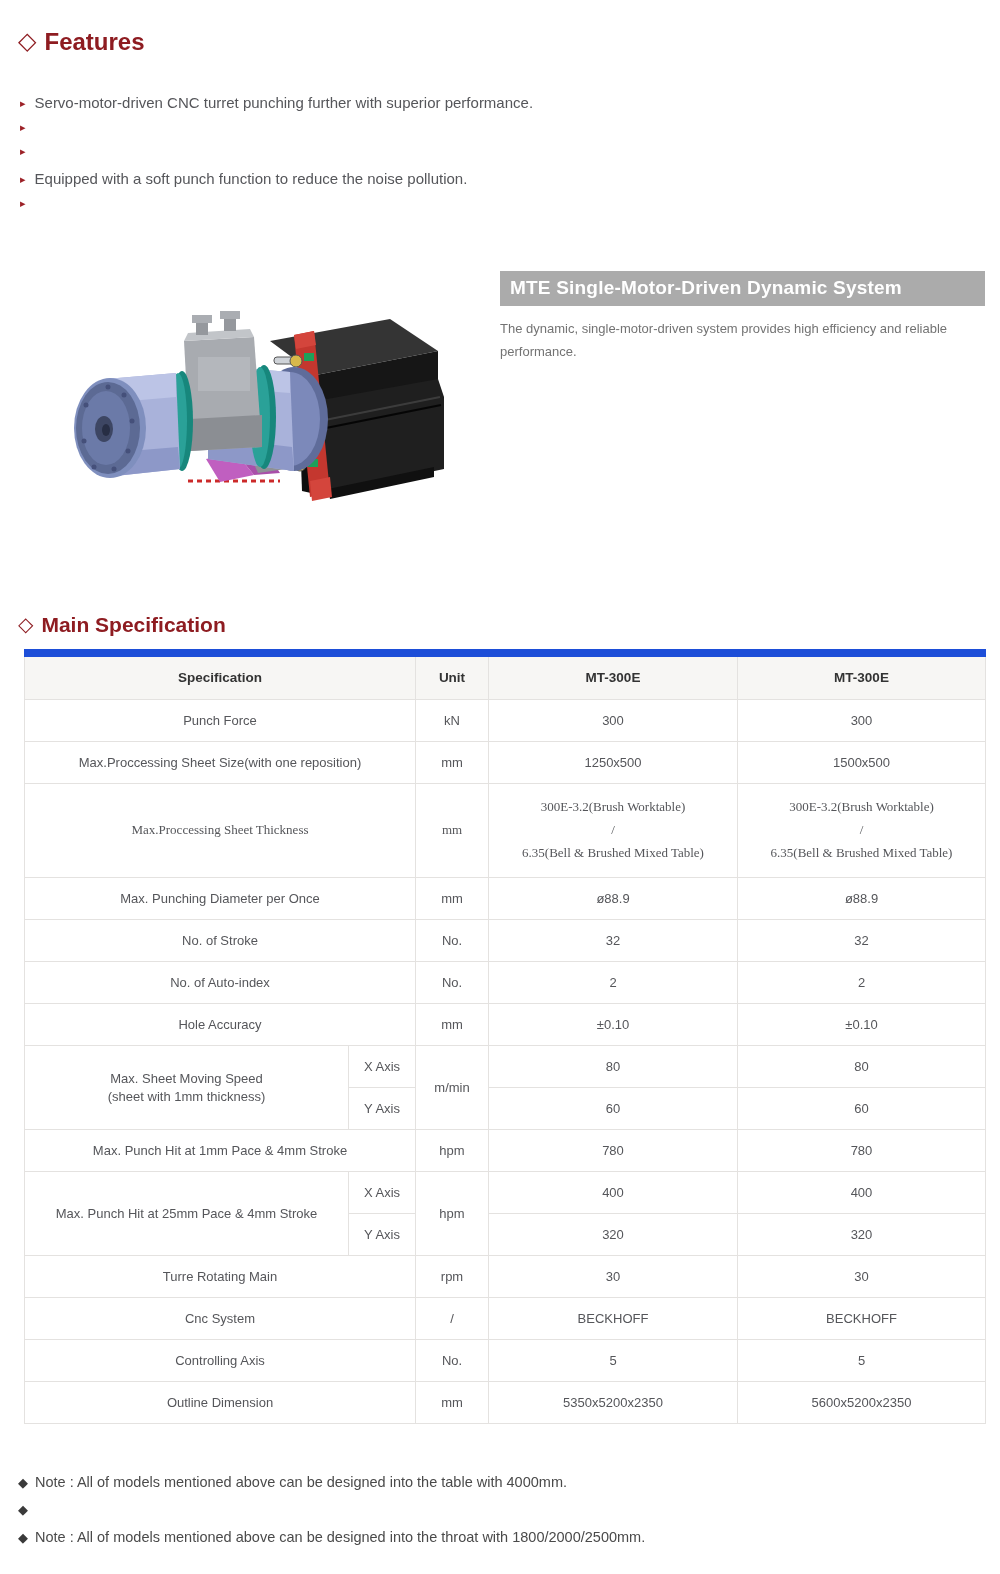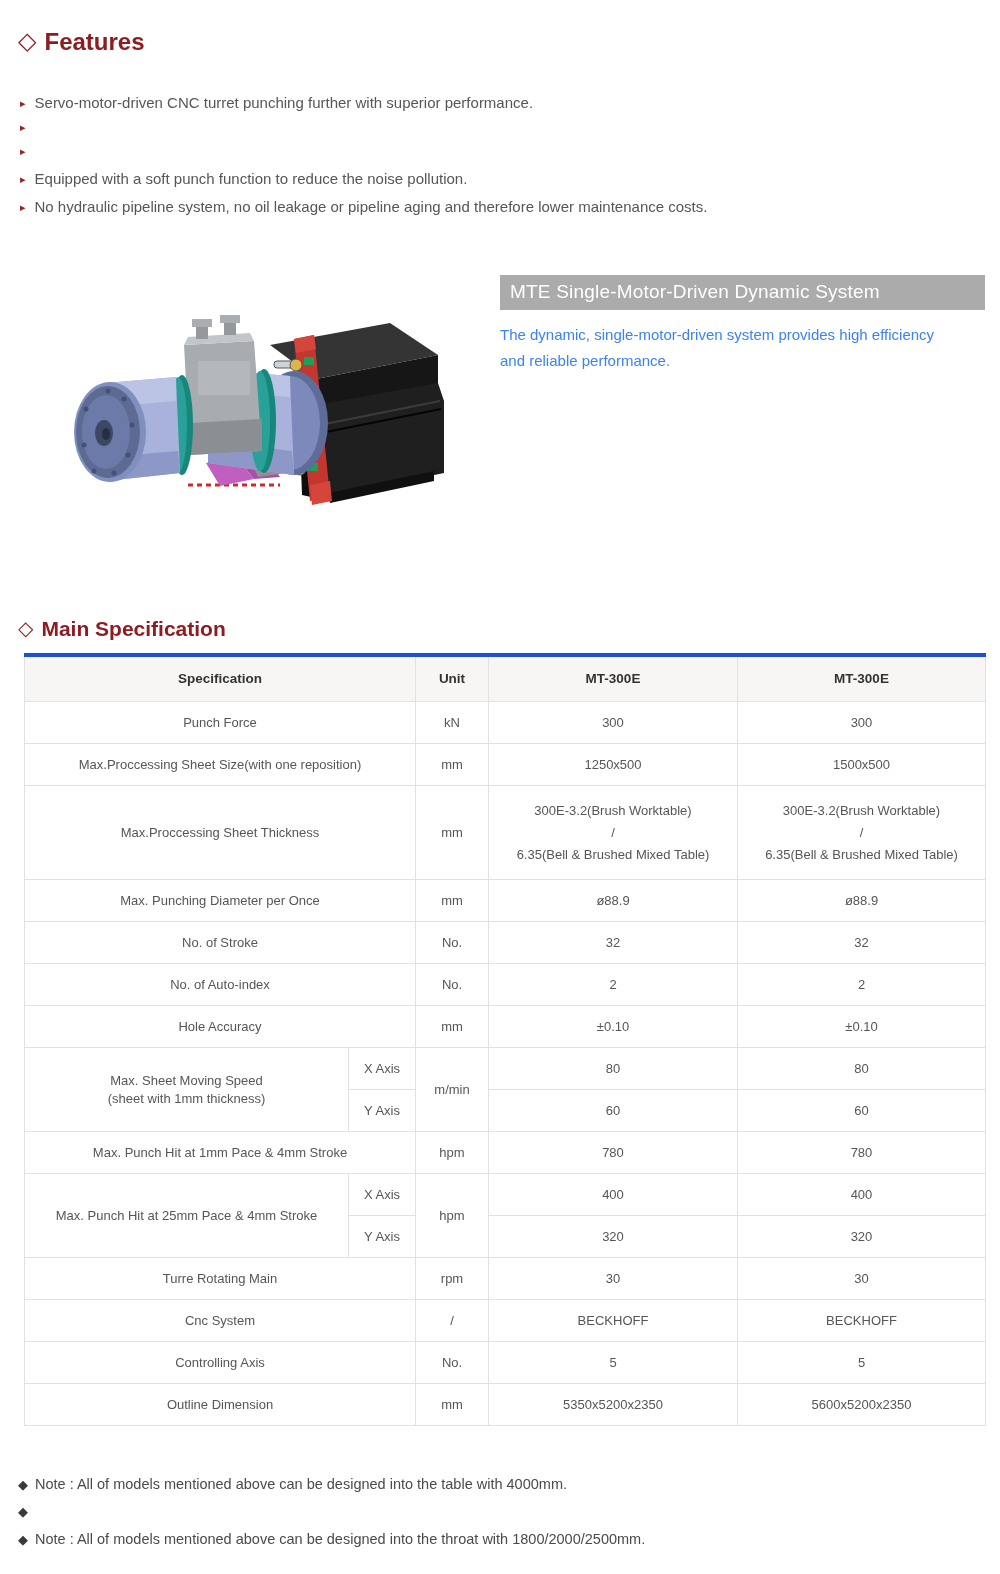--- a/index.html
+++ b/index.html
@@ -27,43 +27,43 @@
     font-size:15px; color:#55565a; padding:5.5px 0;
     display:flex; align-items:baseline; gap:9px;
   }
   .feature-list .tri { color:#9c2127; font-size:11px; transform:translateY(-1px); }
 
   
   .media { position:relative; height:312px; margin-top:55px; }
   .media-img { position:absolute; left:58px; top:30px; width:412px; height:218px; }
   .media-text { position:absolute; left:500px; top:0; width:485px; }
   .band {
-    background:#ababab; color:#ffffff; font-weight:400; font-size:19px;
+    background:#ababab; color:#ffffff; font-weight:700; font-size:19px;
     padding:6px 10px 7px 10px; letter-spacing:0.2px;
   }
   .band-desc {
-    margin-top:12px; font-size:15px; line-height:1.75; color:#3b82f6; width:460px;
+    margin-top:12px; font-size:13px; line-height:1.75; color:#737373; width:460px;
   }
 
   
   .spec-table-wrap { margin:12px 0 0 24px; width:961px; }
   table.spec {
     width:961px; border-collapse:collapse; table-layout:fixed;
-    border-top:4px solid #1d4ed8;
+    border-top:8px solid #1d4ed8;
   }
   table.spec td, table.spec th {
     border:1px solid #e4e2e0; text-align:center; vertical-align:middle;
     font-size:13px; color:#55565a; font-weight:400;
     padding:2px 4px;
   }
   table.spec thead th {
     background:#f7f6f4; color:#333333; font-weight:700; height:46px; font-size:13.5px;
   }
   table.spec td { height:42px; background:#ffffff; }
-  tr.r-tall td { height:94px; }
+  tr.r-tall td { height:94px;font-family:Liberation Serif, serif; }
   .cell-lines div { margin:7px 0; }
   .label-lines div { margin:3px 0; }
 
   
   .notes { margin:44px 0 0 18px; }
   .notes .note {
     display:flex; align-items:baseline; gap:7px;
     font-size:14.5px; color:#4a4a4a; padding:6px 0;
   }
   .notes .ndia { color:#3a3a3a; font-size:13px; }
@@ -86,21 +86,20 @@
   </li>
   <li>
     <span class="tri">▸</span>
   </li>
   <li>
     <span class="tri">▸</span>
     <span>Equipped with a soft punch function to reduce the noise pollution.</span>
   </li>
   <li>
     <span class="tri">▸</span>
-    <span>No hydraulic pipeline system, no oil leakage or pipeline aging and therefore lower maintenance costs.</span>
   </li>
 </ul>
 
 <div class="media">
 
   <svg class="media-img" viewBox="0 0 412 218" aria-hidden="true">
 
     <line x1="130" y1="180" x2="222" y2="180" stroke="#cc2a2a" stroke-width="3" stroke-dasharray="5,4"></line>
     <polygon points="148,158 178,152 196,174 162,181" fill="#c05fc0"></polygon>
     <polygon points="178,152 206,148 222,172 196,174" fill="#a94fa9"></polygon>

